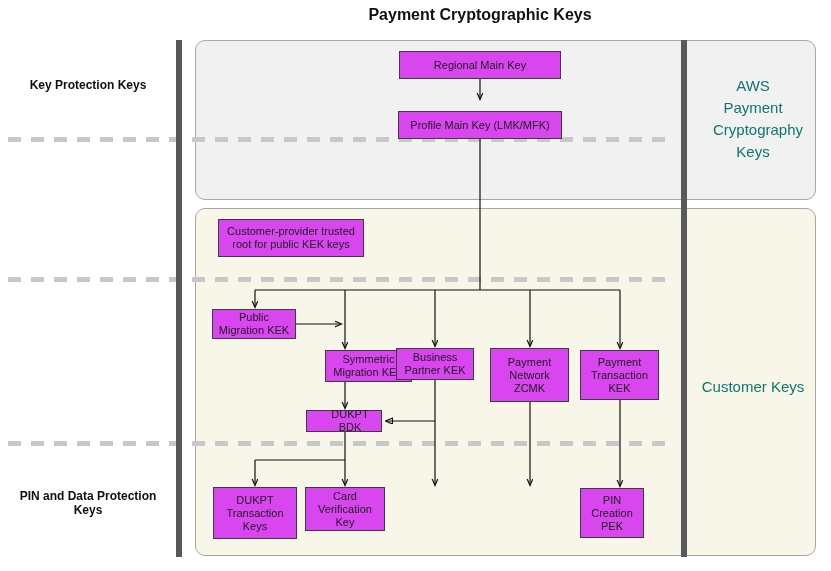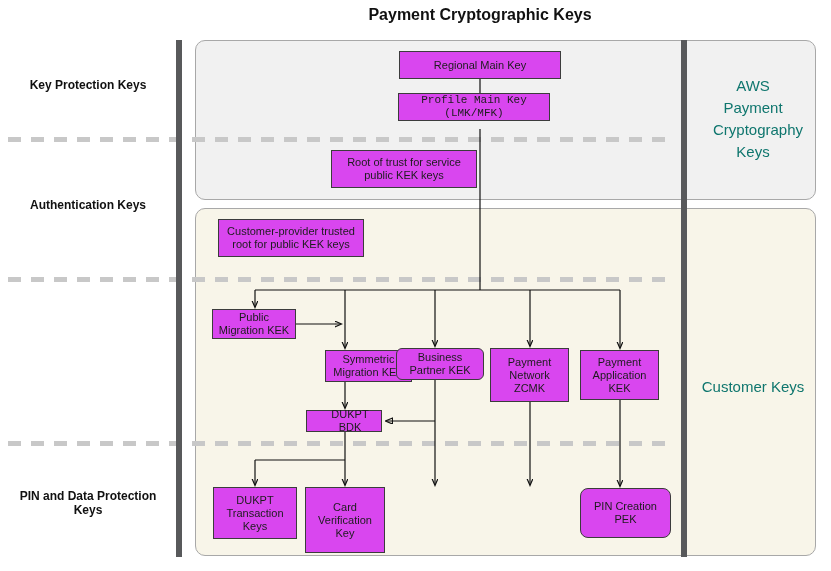--- a/index.html
+++ b/index.html
@@ -34,21 +34,20 @@
         font-size:11px;line-height:13px;color:#1c1c1c;padding:2px 3px;z-index:6;}
 </style>
 </head>
 <body>
 
 <div id="stage">
 
   <div class="title">Payment Cryptographic Keys</div>
 
   <div class="row-label" style="top:78px;">Key Protection Keys</div>
-  <div class="row-label" style="top:198px;">Authentication Keys</div>
   <div class="row-label" style="top:489px;text-align:center;">PIN and Data Protection Keys</div>
 
   <div class="container aws"></div>
   <div class="container customer"></div>
 
   <div class="dash" style="top:137px;"></div>
   <div class="dash" style="top:277px;"></div>
   <div class="dash" style="top:441px;"></div>
 
   <div class="vbar" style="left:176px;"></div>
@@ -77,26 +76,25 @@
     <path d="M255,460 H345"></path>
     <path d="M255,460 V485" marker-end="url(#ah)"></path>
     <path d="M345,460 V485" marker-end="url(#ah)"></path>
     <path d="M435,380 V485" marker-end="url(#ah)"></path>
     <path d="M435,421 H386" marker-end="url(#ah)"></path>
     <path d="M530,402 V485" marker-end="url(#ah)"></path>
     <path d="M620,400 V486" marker-end="url(#ah)"></path>
   </svg>
 
   <div class="node" style="left:399px;top:51px;width:162px;height:28px;">Regional Main Key</div>
-  <div class="node" style="left:398px;top:93px;width:152px;height:28px;font-family:Liberation Mono, monospace;">Profile Main Key (LMK/MFK)</div>
-  <div class="node" style="left:331px;top:150px;width:146px;height:38px;">Root of trust for service public KEK keys</div>
+  <div class="node" style="left:398px;top:111px;width:164px;height:28px;">Profile Main Key (LMK/MFK)</div>
   <div class="node" style="left:218px;top:219px;width:146px;height:38px;">Customer-provider trusted root for public KEK keys</div>
   <div class="node" style="left:212px;top:309px;width:84px;height:30px;">Public Migration KEK</div>
   <div class="node" style="left:301px;top:350px;width:87px;height:32px;margin-left:24px;">Symmetric Migration KEK</div>
-  <div class="node" style="left:396px;top:348px;width:88px;height:32px;border-radius:6px;">Business Partner KEK</div>
+  <div class="node" style="left:396px;top:348px;width:78px;height:32px;">Business Partner KEK</div>
   <div class="node" style="left:490px;top:348px;width:79px;height:54px;">Payment Network ZCMK</div>
-  <div class="node" style="left:580px;top:350px;width:79px;height:50px;">Payment Application KEK</div>
+  <div class="node" style="left:580px;top:350px;width:79px;height:50px;">Payment Transaction KEK</div>
   <div class="node" style="left:306px;top:410px;width:76px;height:22px;padding-left:15px;">DUKPT BDK</div>
   <div class="node" style="left:213px;top:487px;width:84px;height:52px;">DUKPT Transaction Keys</div>
-  <div class="node" style="left:305px;top:487px;width:80px;height:66px;">Card Verification Key</div>
-  <div class="node" style="left:580px;top:488px;width:91px;height:50px;border-radius:8px;">PIN Creation PEK</div>
+  <div class="node" style="left:305px;top:487px;width:80px;height:44px;">Card Verification Key</div>
+  <div class="node" style="left:580px;top:488px;width:64px;height:50px;">PIN Creation PEK</div>
 
 </div>
 
 </body></html>

